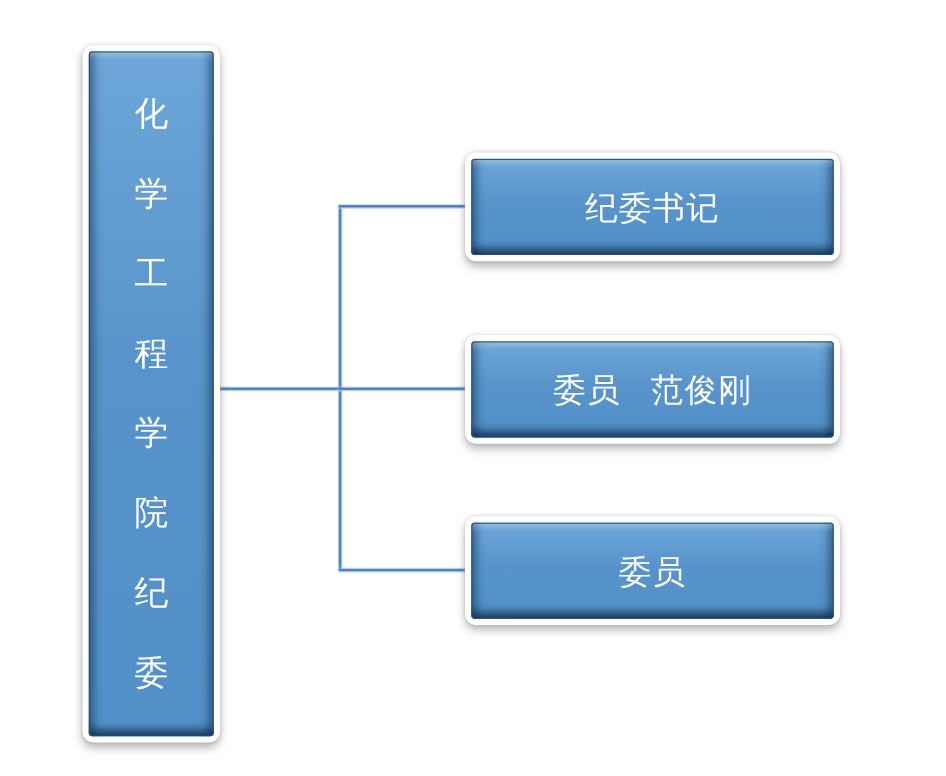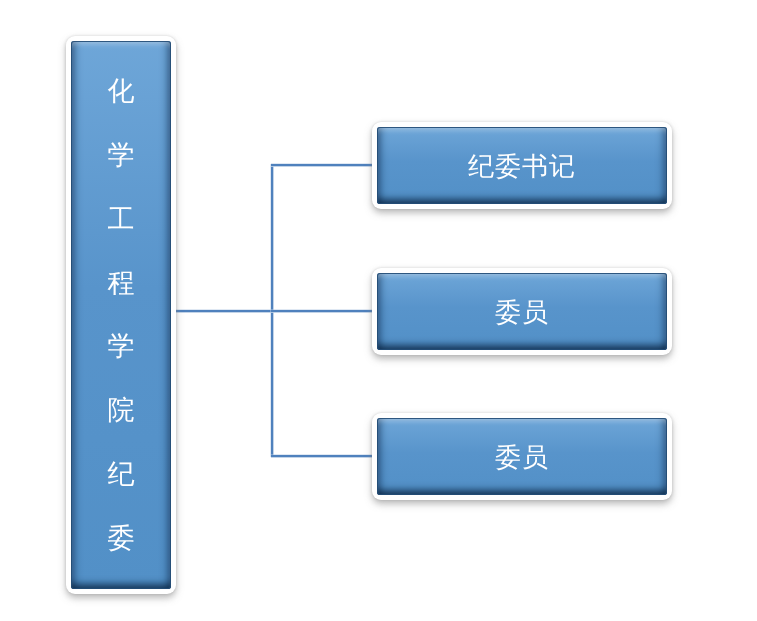--- a/index.html
+++ b/index.html
@@ -99,20 +99,21 @@
       <div class="hlabel">
         <span>纪委书记</span>
       </div>
     </div>
   </div>
 
   <div class="frame m m2">
     <div class="bevel">
       <div class="hlabel">
         <span>委员</span>
+        <span>范俊刚</span>
       </div>
     </div>
   </div>
 
   <div class="frame m m3">
     <div class="bevel">
       <div class="hlabel">
         <span>委员</span>
       </div>
     </div>

